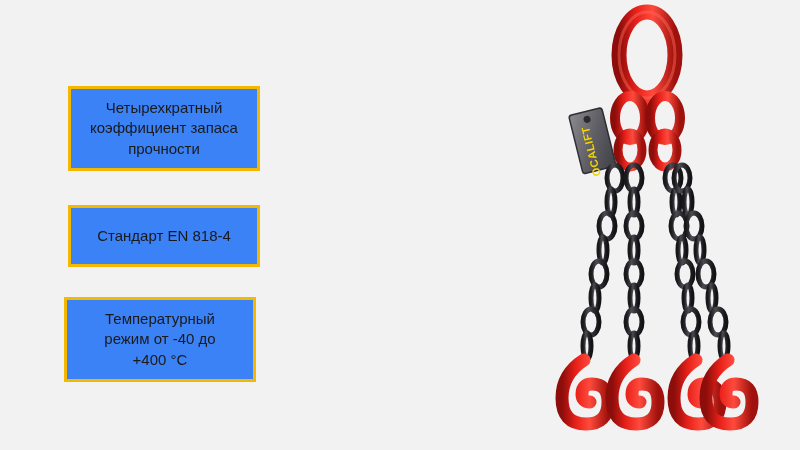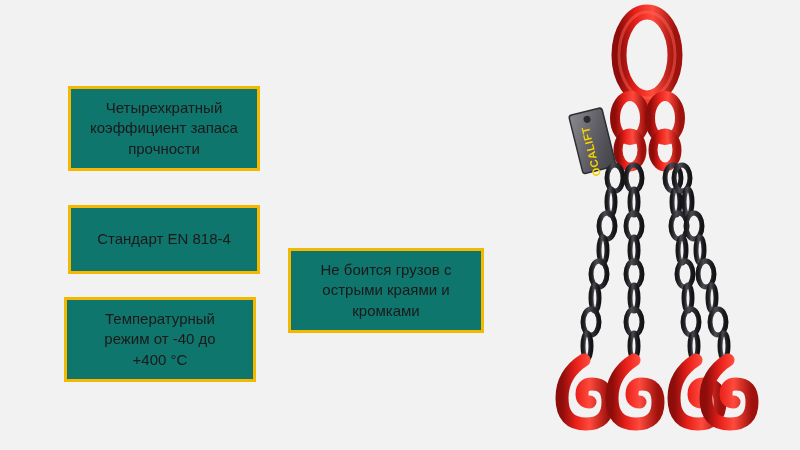--- a/index.html
+++ b/index.html
@@ -18,37 +18,37 @@
     width: 800px;
     height: 450px;
     background: #f2f2f2;
   }
 
   
   .feature-box {
     position: absolute;
     box-sizing: border-box;
     border: 3px solid #f5b800;
-    background: #0f766e;
+    background: #3b82f6;
     display: flex;
     align-items: center;
     justify-content: center;
     text-align: center;
     color: #1a1a1a;
     font-size: 15px;
     line-height: 1.35;
     padding: 20px 10px;
   }
   .feature-box span {
     display: block;
     white-space: pre-line;
   }
 
   #box-0 { left: 68px;  top: 86px;  width: 192px; height: 85px; }
-  #box-1 { left: 68px;  top: 205px; width: 192px; height: 69px; align-items: center; }
+  #box-1 { left: 68px;  top: 205px; width: 192px; height: 62px; align-items: center; }
   #box-2 { left: 64px;  top: 297px; width: 192px; height: 85px; }
   #box-3 { left: 288px; top: 133px; width: 196px; height: 85px; }
   #box-4 { left: 288px; top: 248px; width: 196px; height: 85px; }
 
   
   .sling {
     position: absolute;
     left: 510px;
     top: 0;
     width: 290px;
@@ -74,25 +74,20 @@
 коэффициент запаса
 прочности</span>
   </div>
   <div class="feature-box" id="box-1">
     <span>Стандарт EN 818-4</span>
   </div>
   <div class="feature-box" id="box-2">
     <span>Температурный
 режим от -40 до
 +400 °C</span>
-  </div>
-  <div class="feature-box" id="box-4">
-    <span>Не боится грузов с
-острыми краями и
-кромками</span>
   </div>
 
   <div class="sling">
     <svg width="290" height="450" viewBox="0 0 290 450" xmlns="http://www.w3.org/2000/svg">
       <defs>
         <linearGradient id="redGrad" x1="0" y1="0" x2="1" y2="0">
           <stop offset="0%" stop-color="#8c0d0a"></stop>
           <stop offset="30%" stop-color="#e8201a"></stop>
           <stop offset="60%" stop-color="#ff4a3d"></stop>
           <stop offset="100%" stop-color="#9e110c"></stop>

